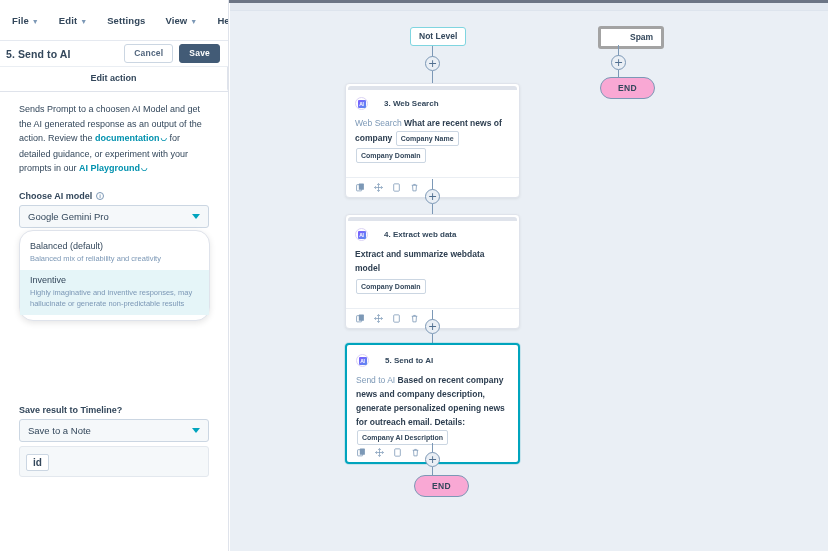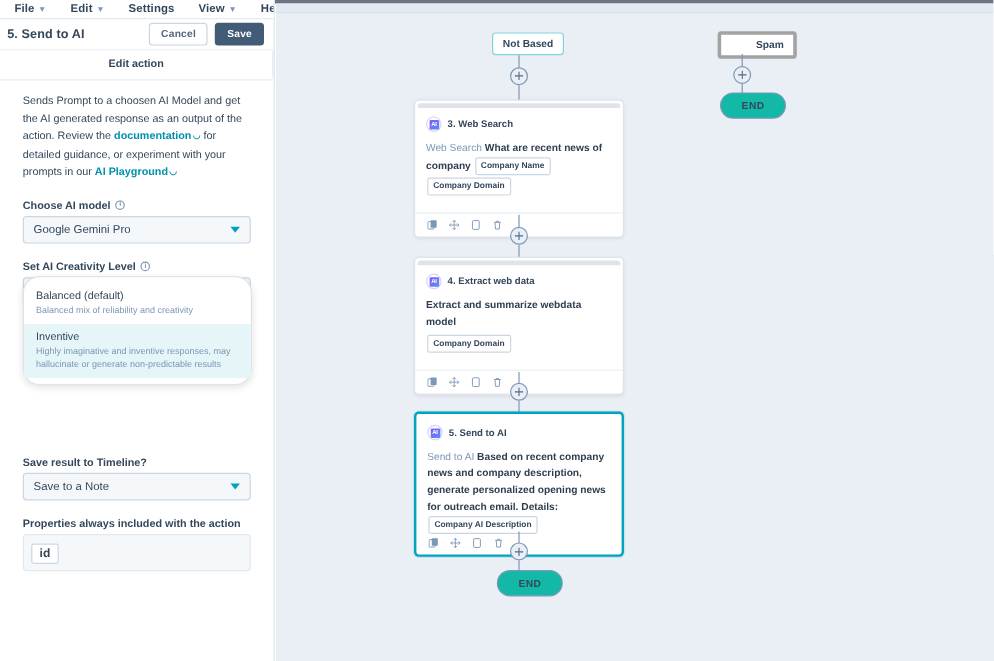--- a/index.html
+++ b/index.html
@@ -19,21 +19,21 @@
 
   
   .left-panel {
     position: absolute; left: 0; top: 0; width: 229px; height: 551px;
     background: #ffffff;
     border-right: 1px solid #dfe3eb;
     overflow: hidden;
   }
 
   .menubar {
-    height: 16px; display: flex; align-items: center;
+    height: 41px; display: flex; align-items: center;
     padding-left: 12px; gap: 20px;
     border-bottom: 1px solid #e5e9f0;
     background: #fff;
   }
   .menu-item {
     font-size: 9.5px; color: #33475b; font-weight: 700;
     display: flex; align-items: center; gap: 3px;
     letter-spacing: .1px; cursor: pointer;
   }
   .chev { font-size: 7px; color: #7c98b6; line-height: 1; position: relative; top: 1px;}
@@ -138,33 +138,33 @@
   .plus {
     position: absolute; width: 15px; height: 15px; border-radius: 50%;
     background: #eaeff5; border: 1px solid #7c98b6;
     display: flex; align-items: center; justify-content: center;
     color: #516f90; font-size: 11px; line-height: 1; cursor: pointer;
     font-family: "DejaVu Sans", sans-serif;
   }
 
   .end-node {
     position: absolute; border: 1px solid #7c98b6; border-radius: 12px;
-    background: #14b8a6; font-size: 8.5px; font-weight: 700; color: #33475b;
+    background: #f9a8d4; font-size: 8.5px; font-weight: 700; color: #33475b;
     padding: 5px 17px; letter-spacing: .4px;
   }
 
   .card {
     position: absolute; background: #ffffff; border-radius: 4px;
     border: 1px solid #dfe3eb;
     box-shadow: 0 1px 3px rgba(0,0,0,.07);
     width: 175px;
   }
   .card.selected { border: 2px solid #00a4bd; box-shadow: 0 0 0 1px rgba(0,164,189,.15); }
   .card-grip { height: 4px; background: #dfe3eb; border-radius: 3px 3px 0 0; margin: 2px 2px 0 2px;}
-  .card-head { display: flex; align-items: center; gap: 5px; padding: 7px 9px 2px 9px; }
+  .card-head { display: flex; align-items: center; gap: 16px; padding: 7px 9px 2px 9px; }
   .ai-badge {
     width: 13px; height: 13px; border-radius: 50%;
     border: 1px solid #dcd3f5; background: #ffffff;
     display: flex; align-items: center; justify-content: center;
     flex: none;
   }
   .ai-sq {
     width: 8px; height: 8px; border-radius: 1px;
     background: linear-gradient(135deg,#7c5cff 0%, #5b8def 100%);
     color: #fff; font-size: 5px; font-weight: 700; line-height: 8px;
@@ -256,23 +256,20 @@
       <div style="height:112px"></div>
 
       <div class="field-label">
         <span>Save result to Timeline?</span>
       </div>
       <div class="select">
         <span class="val">Save to a Note</span>
         <span class="caret"></span>
       </div>
 
-      <div class="field-label">
-        <span>Properties always included with the action</span>
-      </div>
       <div class="prop-box">
         <span class="chip-id">id</span>
       </div>
     </div>
 
     <div class="dropdown">
       <div class="opt">
         <div class="opt-t">Balanced (default)</div>
         <div class="opt-d">Balanced mix of reliability and creativity</div>
       </div>
@@ -280,21 +277,21 @@
         <div class="opt-t">Inventive</div>
         <div class="opt-d">Highly imaginative and inventive responses, may hallucinate or generate non-predictable results</div>
       </div>
     </div>
 
   </div>
 
   <div class="canvas">
     <div class="canvas-topline"></div>
 
-    <div class="branch-badge badge-notspam" style="left:180px; top:24px;">Not Based</div>
+    <div class="branch-badge badge-notspam" style="left:180px; top:24px;">Not Level</div>
     <div class="conn" style="left:202px; top:43px; height:14px;"></div>
     <div class="plus" style="left:195px; top:53px;">+</div>
     <div class="conn" style="left:202px; top:68px; height:14px;"></div>
 
     <div class="card" style="left:115px; top:80px;">
       <div class="card-grip"></div>
       <div class="card-head">
         <span class="ai-badge">
             <span class="ai-sq">AI</span>
           </span>

